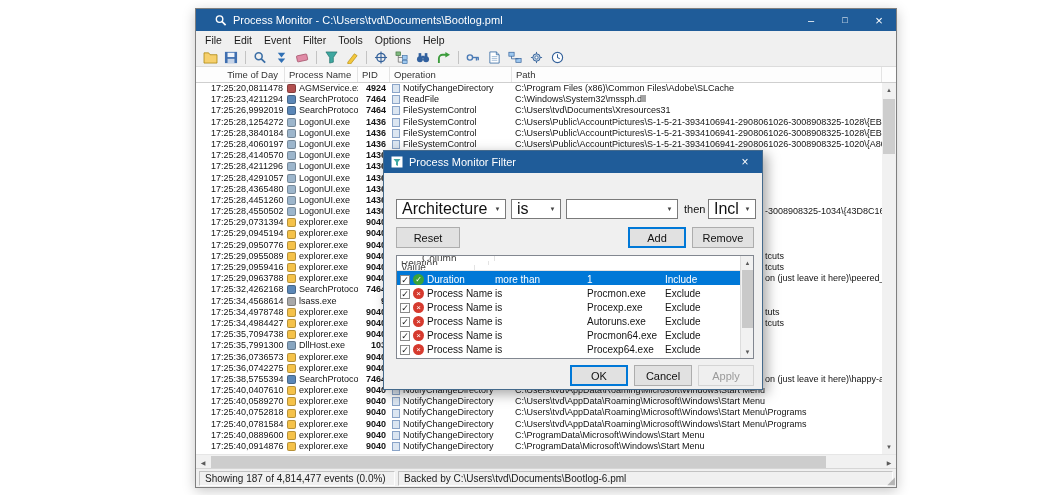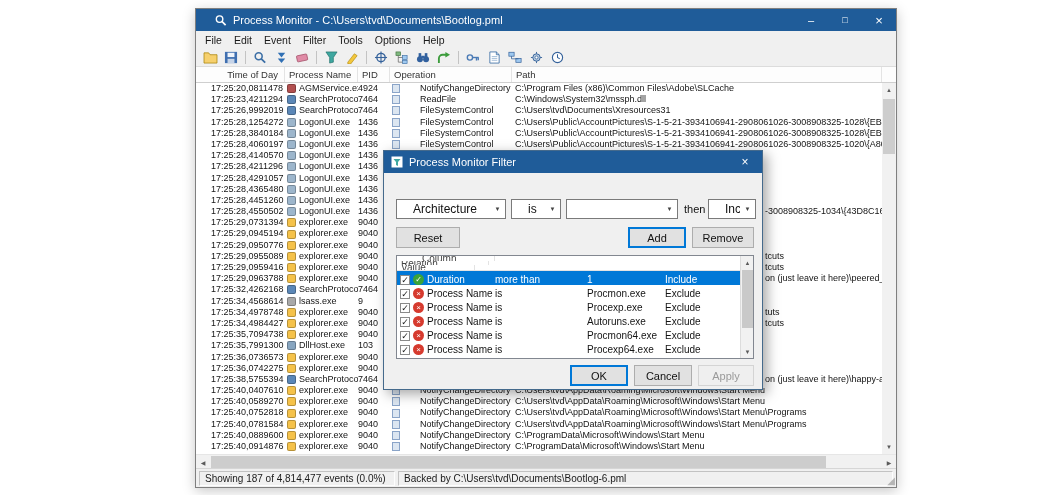--- a/index.html
+++ b/index.html
@@ -35,22 +35,22 @@
     white-space:nowrap; overflow:hidden; }
   .hc0 { justify-content:flex-end; padding-right:6px; }
   .rows { flex:1 1 auto; overflow:hidden; }
   .row { display:grid; grid-template-columns:89px 73px 32px 122px 1fr; height:11.2px;
     font-size:9px; line-height:11.2px; color:#141414; white-space:nowrap; }
   .c-time { padding-left:15px; overflow:hidden; }
   .c-proc { display:flex; align-items:center; gap:3px; padding-left:2px; overflow:hidden; }
   .picon { width:9px; height:9px; border-radius:2px; flex:0 0 auto; border:1px solid rgba(0,0,0,.25); }
   .pi-agm{background:#b25050;} .pi-search{background:#5b87b7;} .pi-logon{background:#9db6cc;}
   .pi-explorer{background:#f5c24a;} .pi-lsass{background:#a9a9a9;} .pi-dllhost{background:#87a5c0;}
-  .c-pid { text-align:left; padding-right:4px; overflow:hidden; }
-  .c-op { display:flex; align-items:center; gap:20px; padding-left:2px; overflow:hidden; }
+  .c-pid { text-align:right; padding-right:4px; overflow:hidden;font-weight:bold; }
+  .c-op { display:flex; align-items:center; gap:3px; padding-left:2px; overflow:hidden; }
   .oicon { width:8px; height:9px; background:#dce6f1; border:1px solid #8aa4c8; flex:0 0 auto; }
   .c-path { overflow:hidden; padding-left:3px; }
 
   
   .vscroll { position:absolute; right:0; top:16px; bottom:0; width:14px; background:#f1f1f1;
     z-index:3; }
   .vs-up,.vs-down,.hs-left,.hs-right { position:absolute; width:14px; height:14px;
     display:flex; align-items:center; justify-content:center; color:#5a5a5a; font-size:6px; }
   .vs-up{top:0;left:0;} .vs-up::before{content:"▲";}
   .vs-down{bottom:0;left:0;} .vs-down::before{content:"▼";}
@@ -77,21 +77,21 @@
     background:#f0f0f0; border:1px solid #456a8c; box-shadow:4px 4px 12px rgba(0,0,0,.35);
     z-index:10; display:flex; flex-direction:column; font-size:11px; }
   .dlg-titlebar { height:22px; background:var(--titlebar); color:#fff; display:flex;
     align-items:center; padding-left:7px; flex:0 0 auto; }
   .dlg-title { margin-left:6px; flex:1; font-size:11px; }
   .dlg-close { width:34px; height:100%; display:flex; align-items:center; justify-content:center;
     font-size:12px; }
   .dlg-body { position:relative; flex:1; }
   .dlg-label { position:absolute; left:12px; top:8px; color:#111; }
   .dd { position:absolute; top:26px; height:20px; background:#fff; border:1px solid #7a7a7a;
-    display:flex; align-items:center; padding-left:16px; font-size:12px; color:#111; }
+    display:flex; align-items:center; padding-left:5px; font-size:16px; color:#111; }
   .dd > span:first-child { flex:1; white-space:nowrap; overflow:hidden; }
   .arr { width:15px; display:flex; align-items:center; justify-content:center;
     color:#444; flex:0 0 auto; }
   .arr::before { content:"▼"; font-size:6px; }
   .dd-field{left:12px;width:110px;} .dd-rel{left:127px;width:50px;}
   .dd-val{left:182px;width:112px;} .dd-act{left:324px;width:48px;}
   .then { position:absolute; left:300px; top:30px; color:#111; }
   .btn { position:absolute; height:21px; background:#e1e1e1; border:1px solid #adadad;
     display:flex; align-items:center; justify-content:center; font-size:11px; color:#111; }
   .btn.default { border:1px solid var(--accent); box-shadow:inset 0 0 0 1px var(--accent); }

